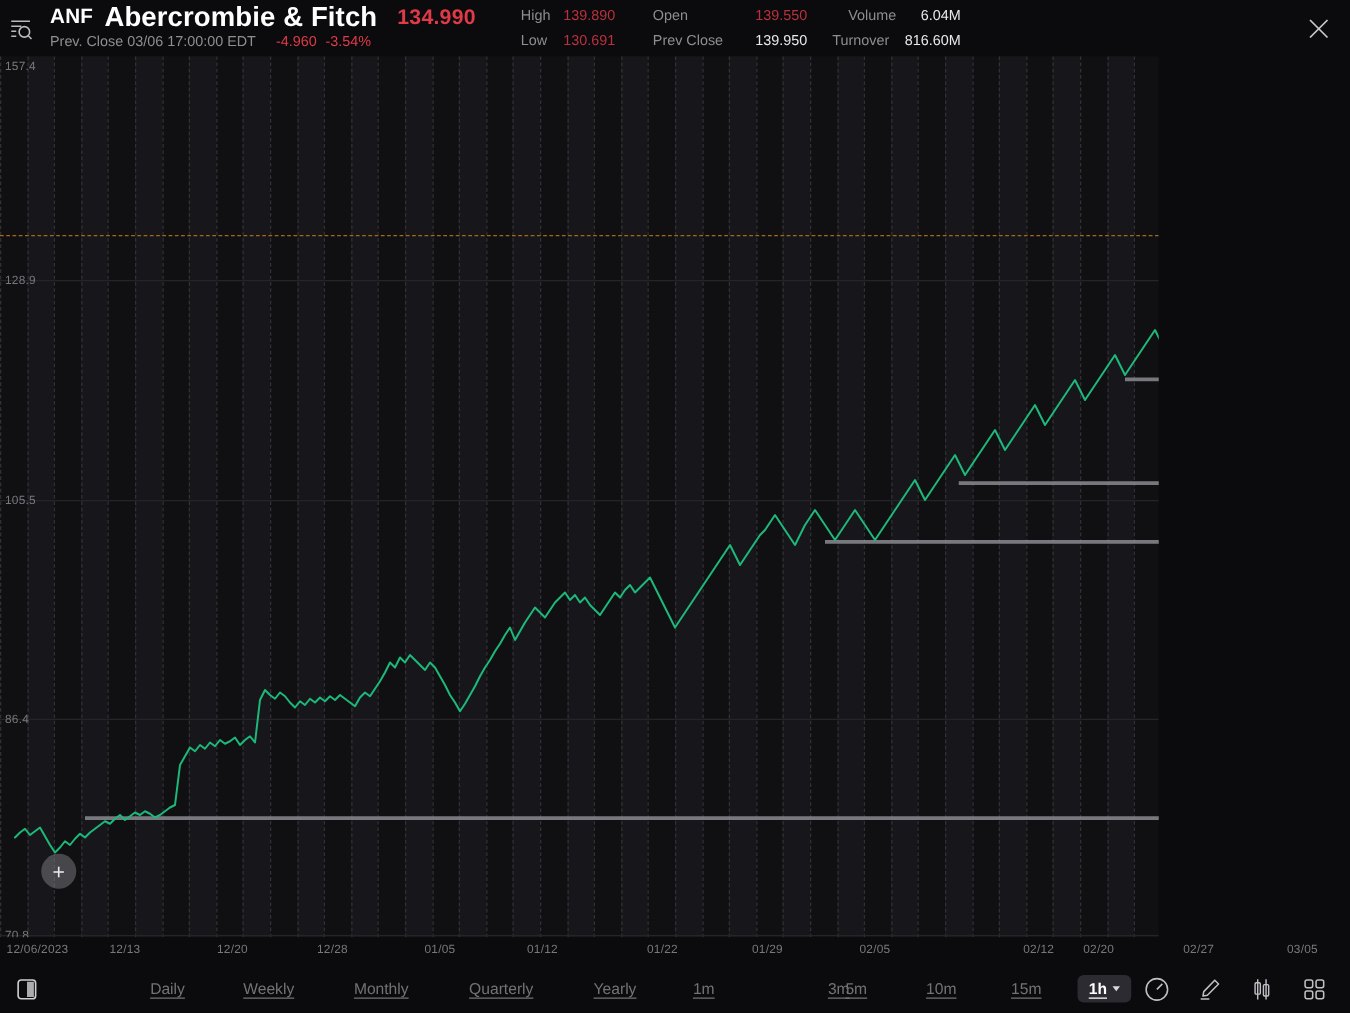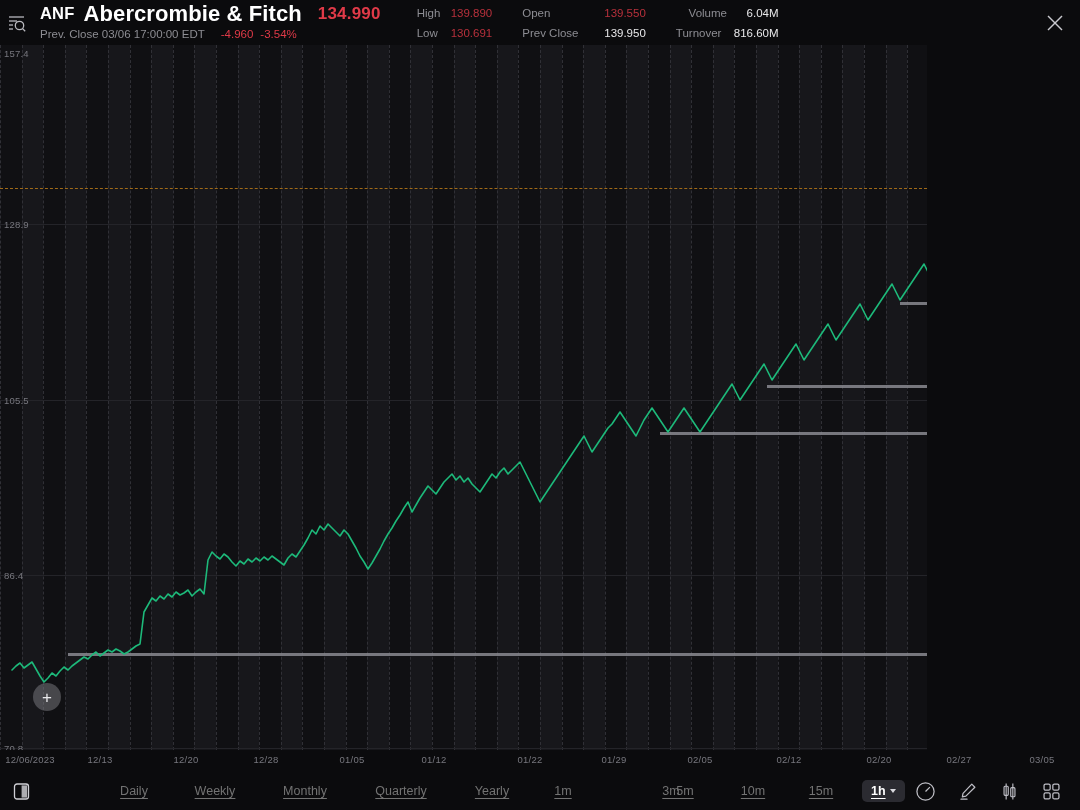--- a/index.html
+++ b/index.html
@@ -169,21 +169,21 @@
         <div class="stat-line">
           <span class="stat-lbl">Open</span>
           <span class="stat-val red">139.550</span>
         </div>
         <div class="stat-line">
           <span class="stat-lbl">Prev Close</span>
           <span class="stat-val">139.950</span>
         </div>
       </div>
 
-      <div class="stat-col sc-3" style="margin-left:30px;">
+      <div class="stat-col sc-3" style="margin-left:20px;">
         <div class="stat-line">
           <span class="stat-lbl">Volume</span>
           <span class="stat-val">6.04M</span>
         </div>
         <div class="stat-line">
           <span class="stat-lbl">Turnover</span>
           <span class="stat-val">816.60M</span>
         </div>
       </div>
     </div>
@@ -307,21 +307,21 @@
   <div class="xaxis" id="xaxis">
       <div class="xlabel" style="left: 30px; transform: translateX(-50%);">12/06/2023</div>
       <div class="xlabel" style="left: 100px; transform: translateX(-50%);">12/13</div>
       <div class="xlabel" style="left: 186px; transform: translateX(-50%);">12/20</div>
       <div class="xlabel" style="left: 266px; transform: translateX(-50%);">12/28</div>
       <div class="xlabel" style="left: 352px; transform: translateX(-50%);">01/05</div>
       <div class="xlabel" style="left: 434px; transform: translateX(-50%);">01/12</div>
       <div class="xlabel" style="left: 530px; transform: translateX(-50%);">01/22</div>
       <div class="xlabel" style="left: 614px; transform: translateX(-50%);">01/29</div>
       <div class="xlabel" style="left: 700px; transform: translateX(-50%);">02/05</div>
-      <div class="xlabel" style="left: 789px; transform: translateX(-50%);">02/12</div>
+      <div class="xlabel" style="left: 831px; transform: translateX(-50%);">02/12</div>
       <div class="xlabel" style="left: 879px; transform: translateX(-50%);">02/20</div>
       <div class="xlabel" style="left: 959px; transform: translateX(-50%);">02/27</div>
       <div class="xlabel" style="left: 1042px; transform: translateX(-50%);">03/05</div>
     </div>
 
   <div class="toolbar">
     <div class="tb-left">
       <svg width="17" height="19" viewBox="0 0 17 19">
         <rect x="1.5" y="2" width="14" height="15" rx="2.5" fill="none" stroke="#cfcfd4" stroke-width="1.3"></rect>
         <rect x="8.6" y="3.4" width="5.5" height="12.2" fill="#cfcfd4" opacity=".82"></rect>

